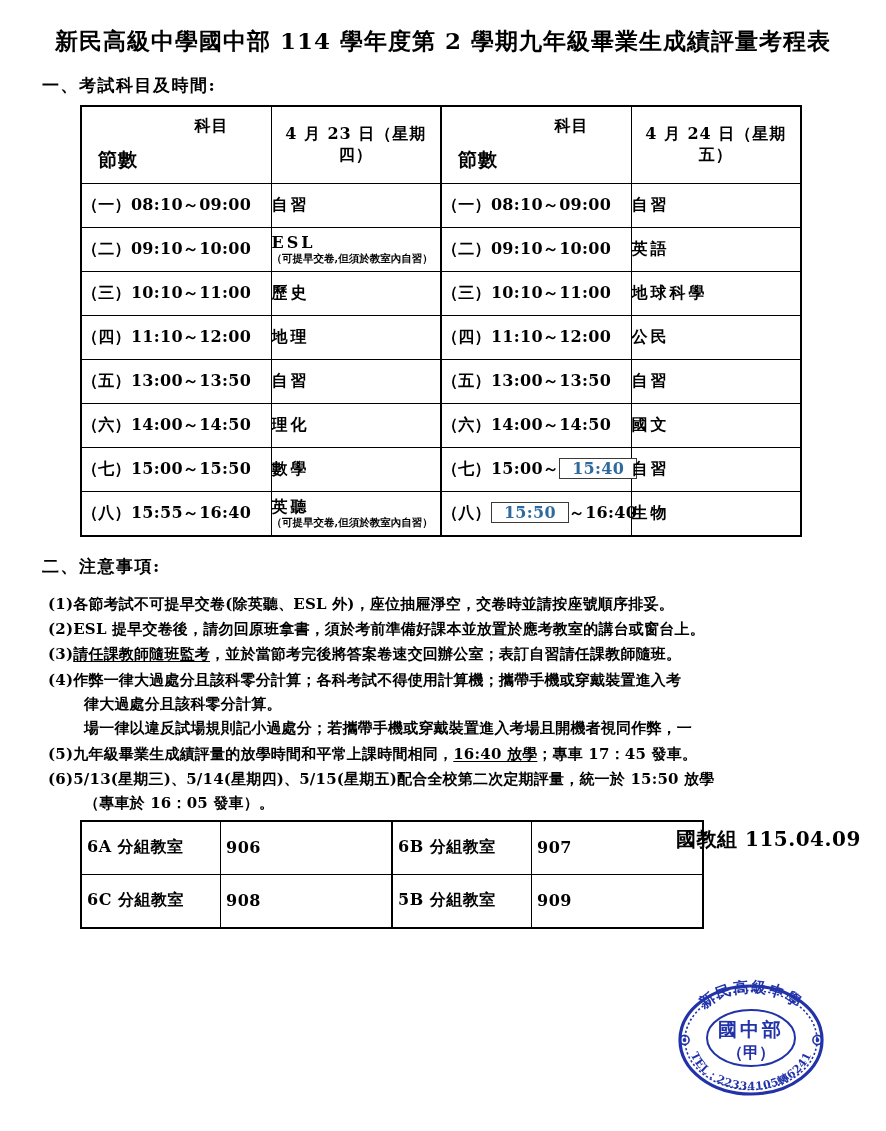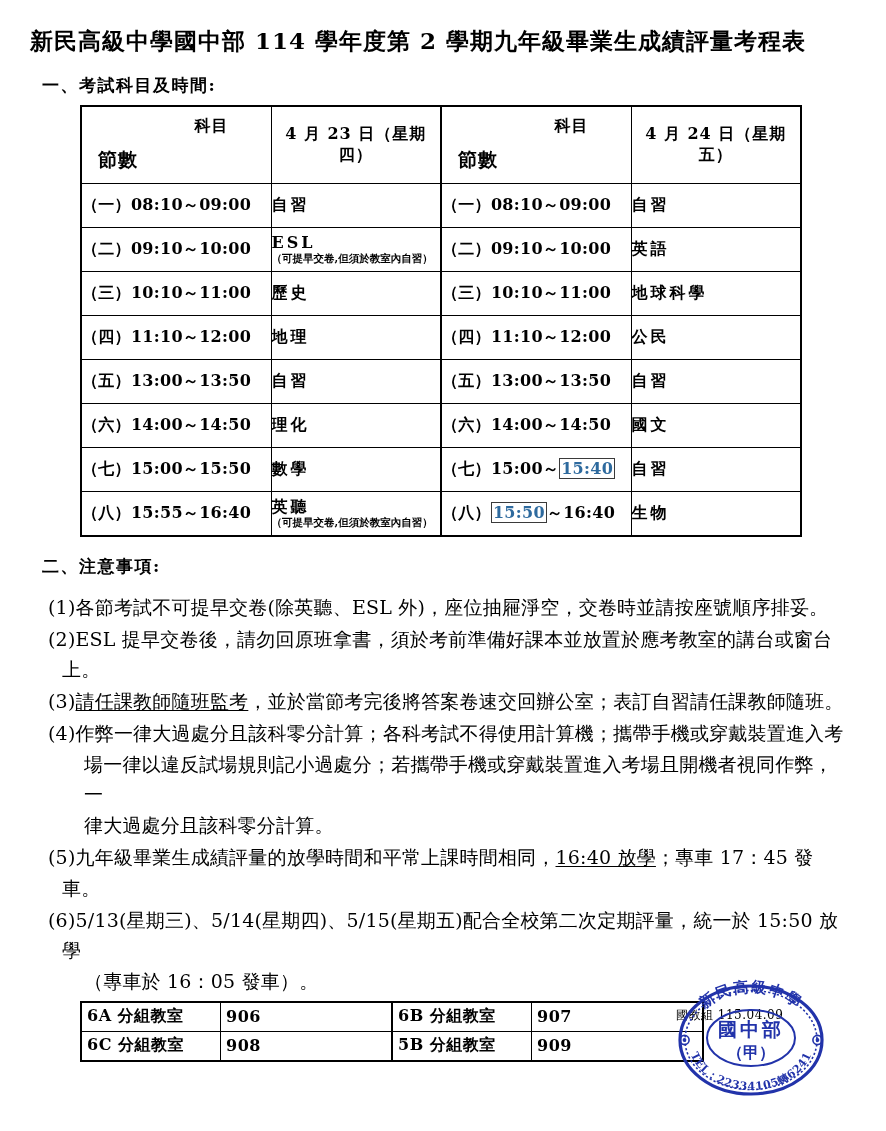--- a/index.html
+++ b/index.html
@@ -18,20 +18,21 @@
 
   .page {
     position: relative;
     width: 886px;
     height: 1131px;
     padding: 0;
   }
 
   
   .doc-title {
+    text-align: center;
     font-size: 23px;
     font-weight: bold;
     letter-spacing: 1px;
     margin: 26px 0 0 0;
     padding: 0 30px;
     line-height: 1.3;
   }
 
   
   .section-heading {
@@ -122,33 +123,33 @@
     letter-spacing: 0px;
     font-weight: bold;
     margin-top: 1px;
     line-height: 1.1;
   }
 
   
   .hl-time {
     color: #2e6a9e;
     border: 1px solid #3a3a3a;
-    padding: 0 1px;
+    padding: 0 12px;
     background: #ffffff;
   }
 
   
   .notes {
     margin: 14px 0 0 0;
     padding: 0;
     list-style: none;
   }
   .notes li {
-    font-size: 19px;
-    font-weight: normal;
+    font-size: 15px;
+    font-weight: bold;
     line-height: 1.62;
     margin: 0 0 1px 0;
     padding: 0 36px 0 62px;
     text-indent: -14px;
     letter-spacing: 0.2px;
   }
   .notes li .cont {
     display: block;
     text-indent: 0;
     padding-left: 22px;
@@ -168,34 +169,34 @@
     border-collapse: collapse;
     border: 2px solid #000000;
     table-layout: fixed;
     width: 576px;
   }
   table.room-table td {
     border: 1px solid #000000;
     height: 28px;
     font-size: 16px;
     font-weight: bold;
-    padding: 0 5px;
+    padding: 12px 5px;
     text-align: left;
     letter-spacing: 0.5px;
   }
   td.room-label { width: 128px; }
   td.room-num   { width: 160px; }
   td.room-label.split { border-left: 2px solid #000000; }
 
   .dept-stamp-text {
     position: absolute;
     left: 596px;
     top: 6px;
-    font-size: 12px;
-    font-weight: normal;
+    font-size: 20px;
+    font-weight: bold;
     white-space: nowrap;
     letter-spacing: 0.5px;
   }
 
   
   .seal {
     position: absolute;
     left: 668px;
     top: 952px;
     width: 166px;
@@ -340,22 +341,22 @@
       <span>(1)各節考試不可提早交卷(除英聽、ESL 外)，座位抽屜淨空，交卷時並請按座號順序排妥。</span>
     </li>
     <li>
       <span>(2)ESL 提早交卷後，請勿回原班拿書，須於考前準備好課本並放置於應考教室的講台或窗台上。</span>
     </li>
     <li>
       <span>(3)</span><span class="u-line">請任課教師隨班監考</span><span>，並於當節考完後將答案卷速交回辦公室；表訂自習請任課教師隨班。</span>
     </li>
     <li>
       <span>(4)作弊一律大過處分且該科零分計算；各科考試不得使用計算機；攜帶手機或穿戴裝置進入考</span>
+      <span class="cont">律大過處分且該科零分計算。</span>
       <span class="cont">場一律以違反試場規則記小過處分；若攜帶手機或穿戴裝置進入考場且開機者視同作弊，一</span>
-      <span class="cont">律大過處分且該科零分計算。</span>
     </li>
     <li>
       <span>(5)九年級畢業生成績評量的放學時間和平常上課時間相同，</span><span class="u-line">16:40 放學</span><span>；專車 17：45 發車。</span>
     </li>
     <li>
       <span>(6)5/13(星期三)、5/14(星期四)、5/15(星期五)配合全校第二次定期評量，統一於 15:50 放學</span>
       <span class="cont">（專車於 16：05 發車）。</span>
     </li>
   </ul>
 

